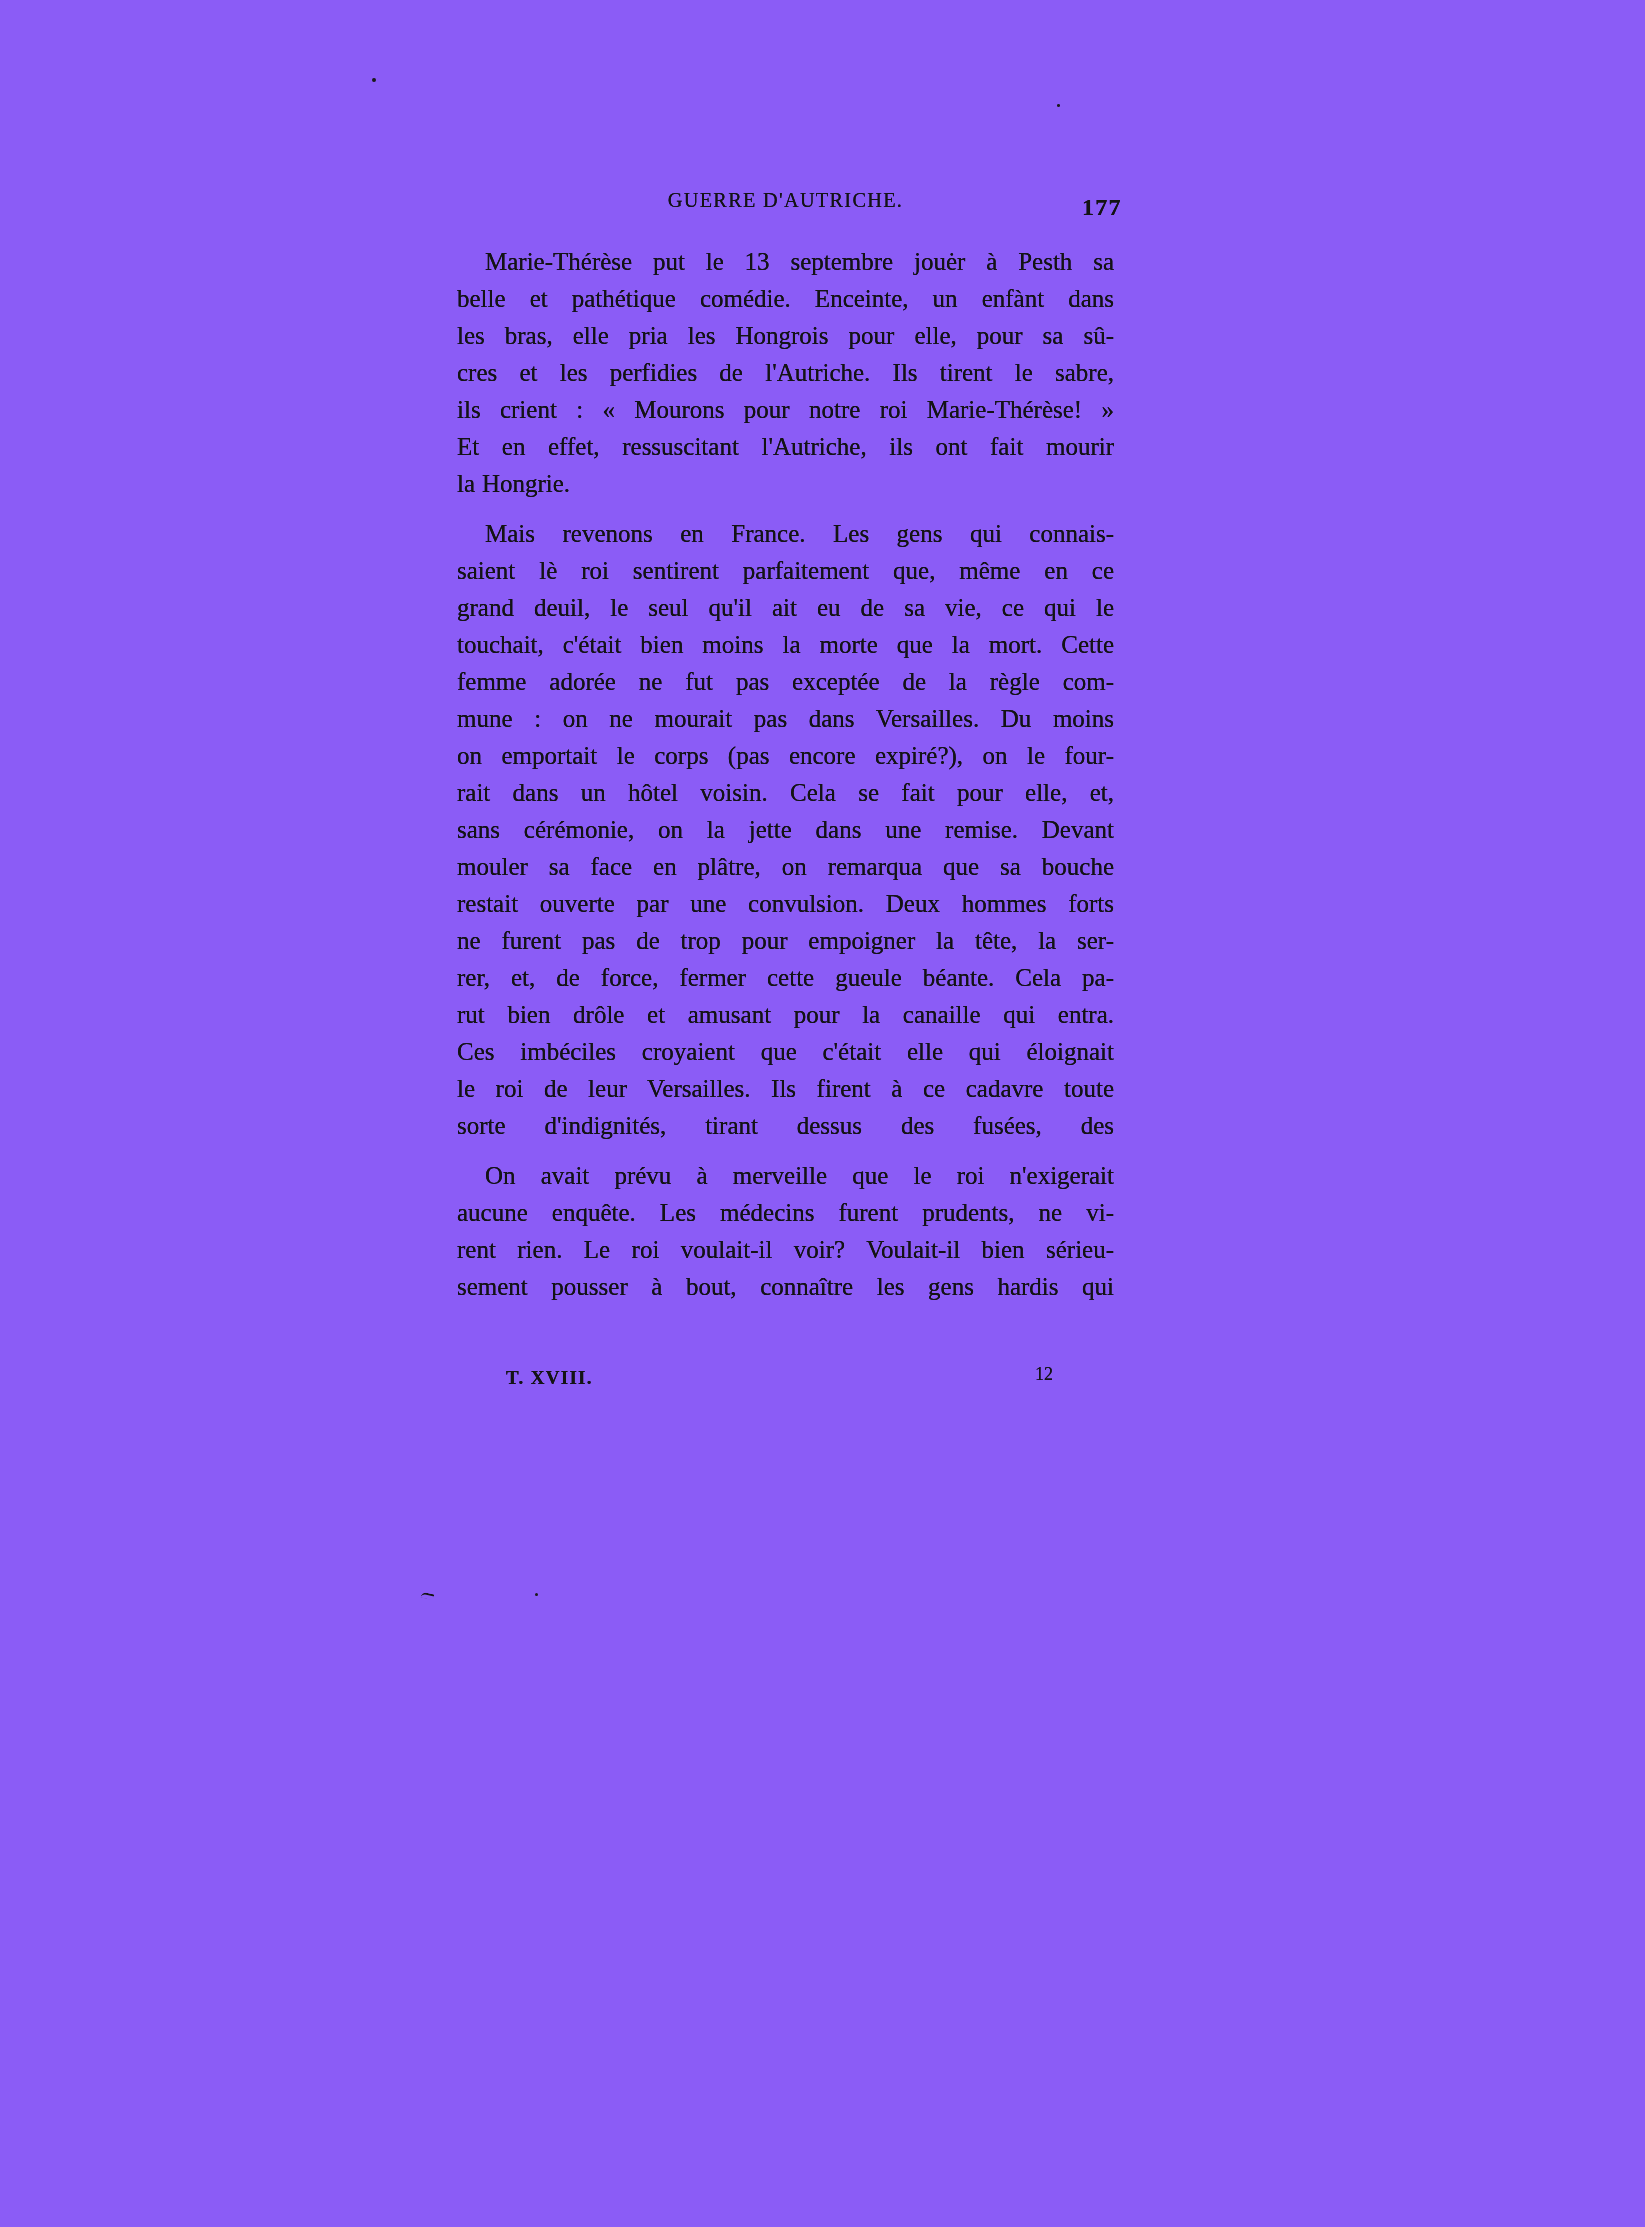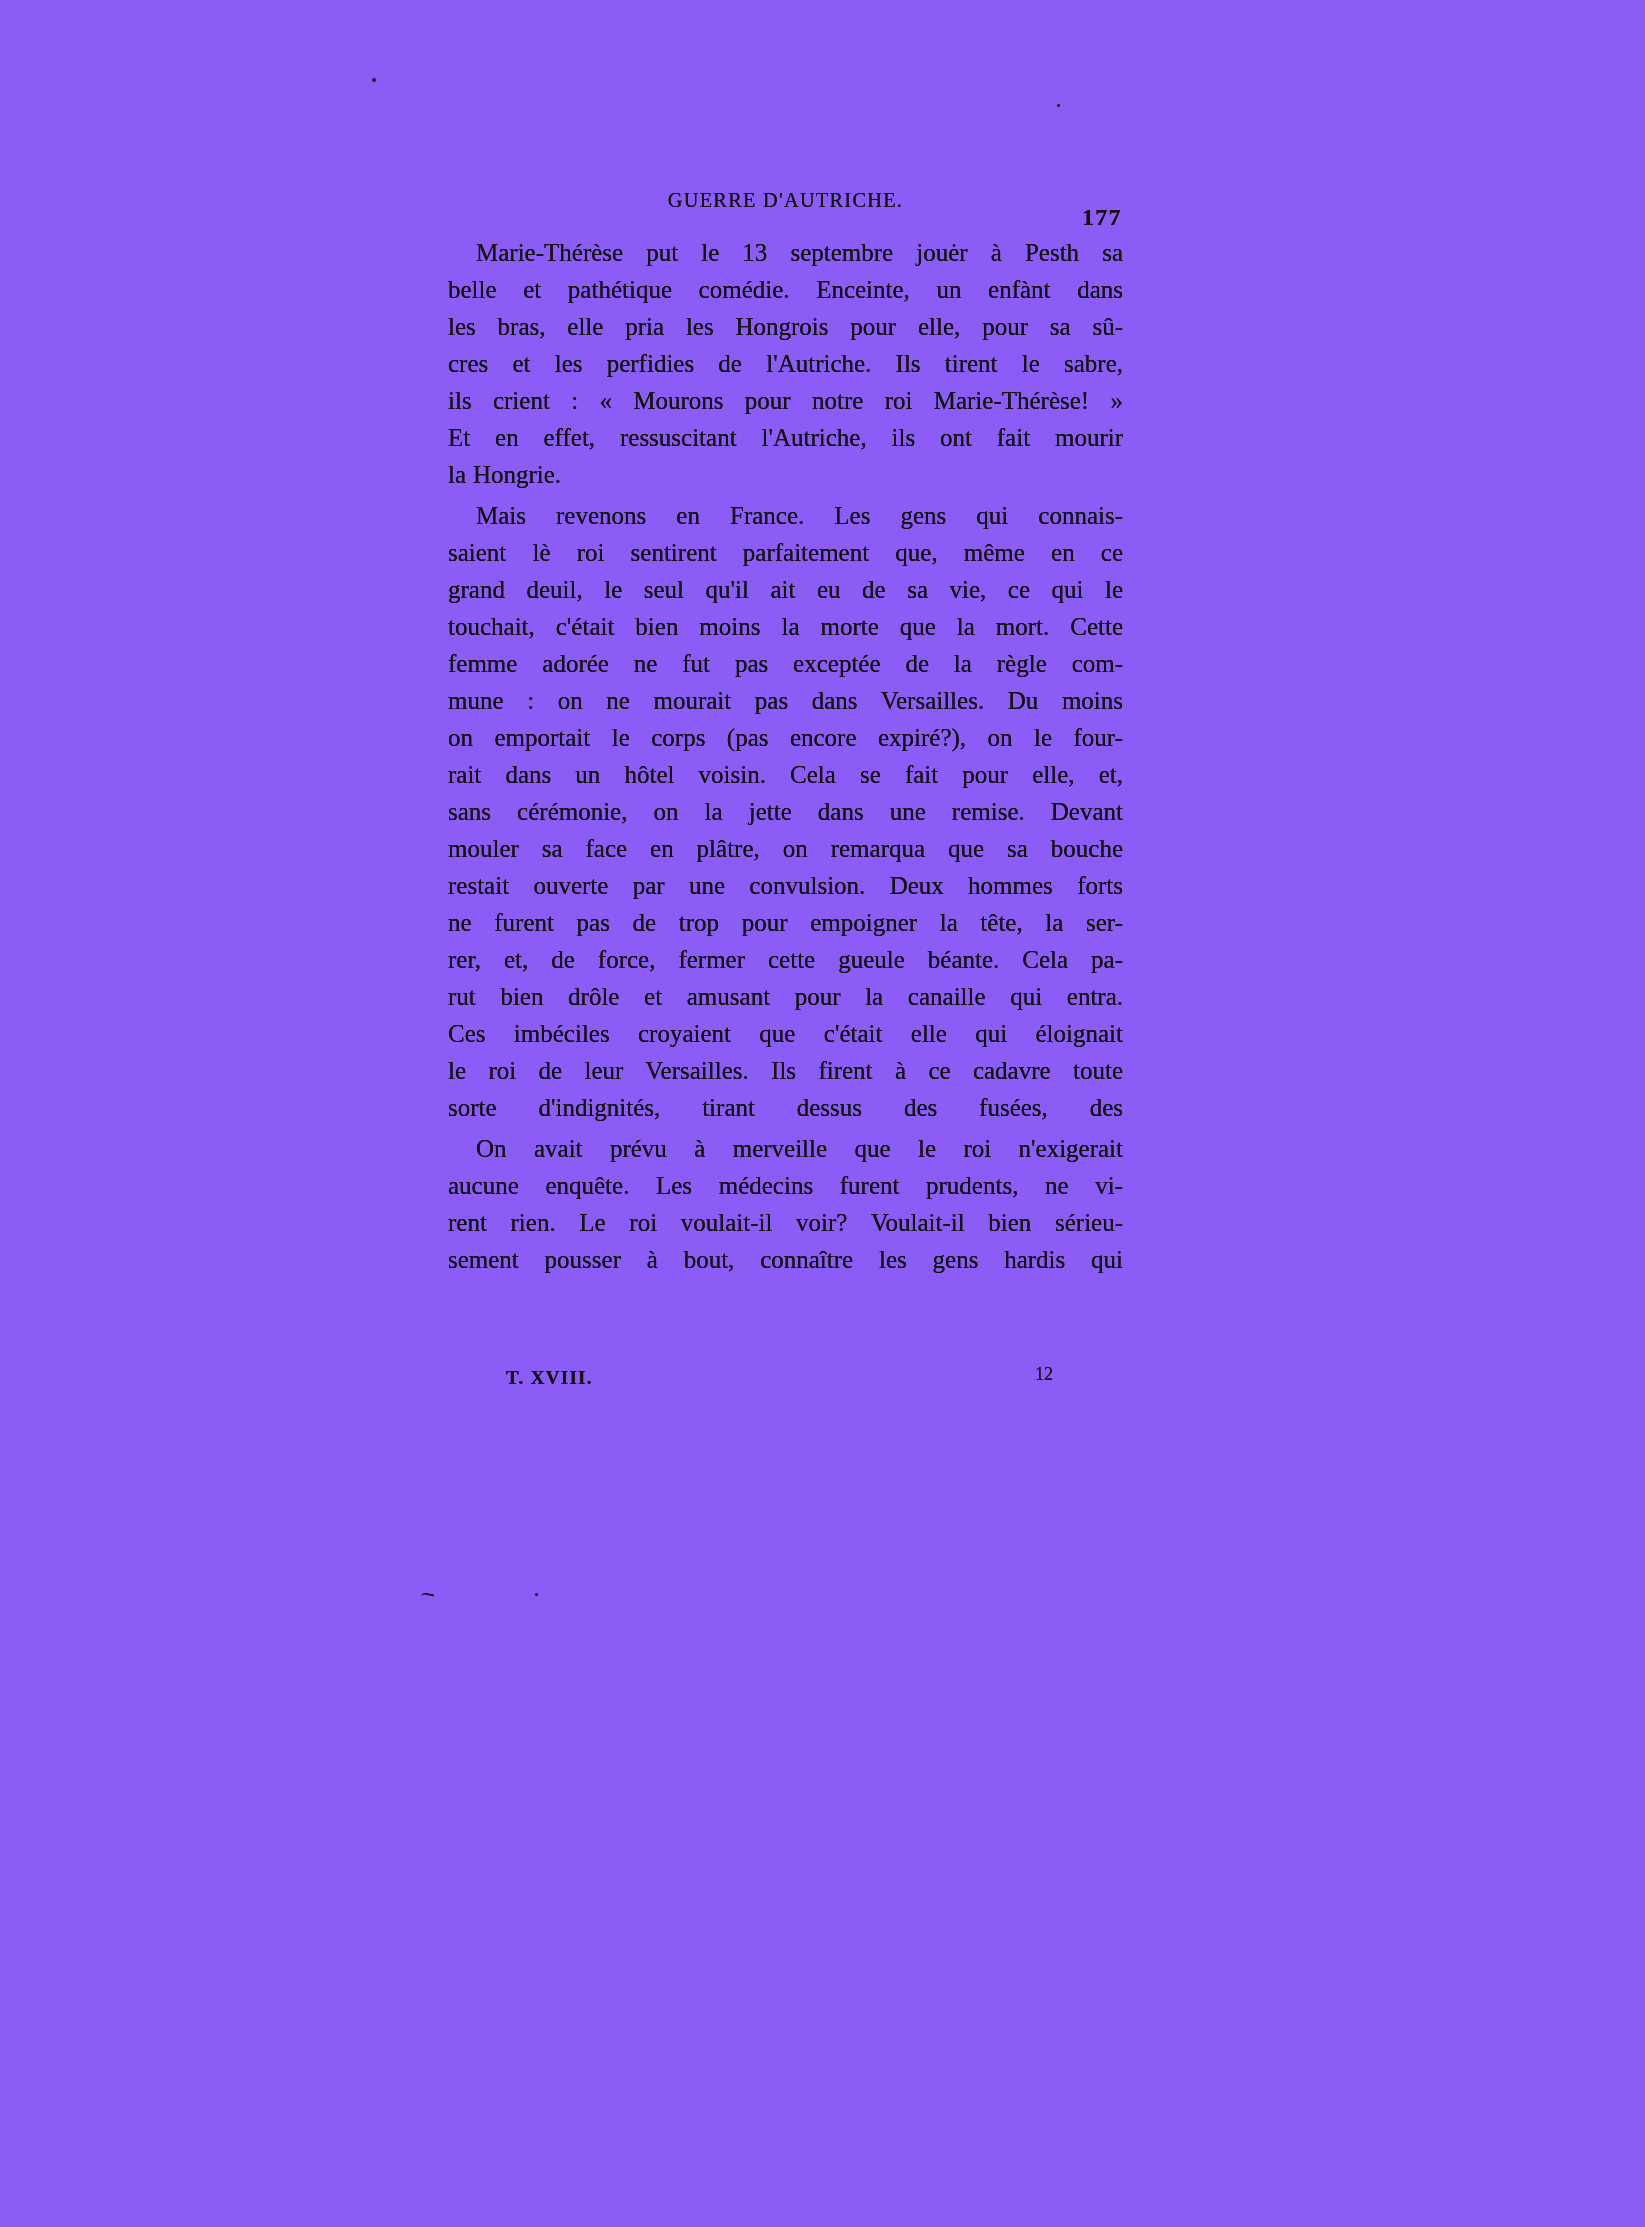--- a/index.html
+++ b/index.html
@@ -30,34 +30,34 @@
     right: 0;
     top: 2.5px;
     text-align: center;
     font-size: 20.3px;
     letter-spacing: 1.3px;
     text-shadow: 0 0 0.4px rgba(0,0,0,0.85);
   }
   .header-page-number {
     position: absolute;
     right: 5.1px;
-    top: 18px;
+    top: 8px;
     font-size: 24px;
     letter-spacing: 1.3px;
     font-weight: bold;
     text-shadow: 0 0 0.3px rgba(0,0,0,0.85);
   }
   
   .page-body {
     position: absolute;
     left: 444px;
     top: 230px;
     width: 683px;
   }
-  .paragraph { margin: 4px; }
+  .paragraph { margin: 13px; }
   .line {
     font-size: 25px;
     line-height: 37px;
     text-align: justify;
     text-align-last: justify;
     word-spacing: 0.6px;
     text-shadow: 0 0 0.5px rgba(0,0,0,0.9);
   }
   .line.indent { text-indent: 28px; }
   .line.short { text-align-last: left; }

